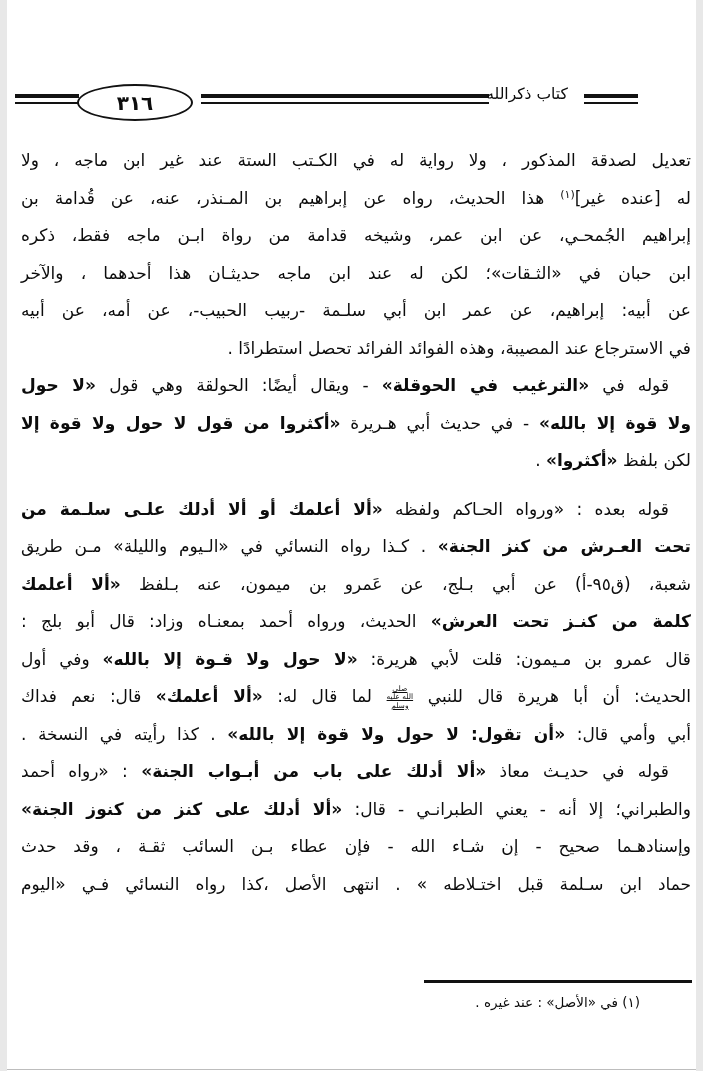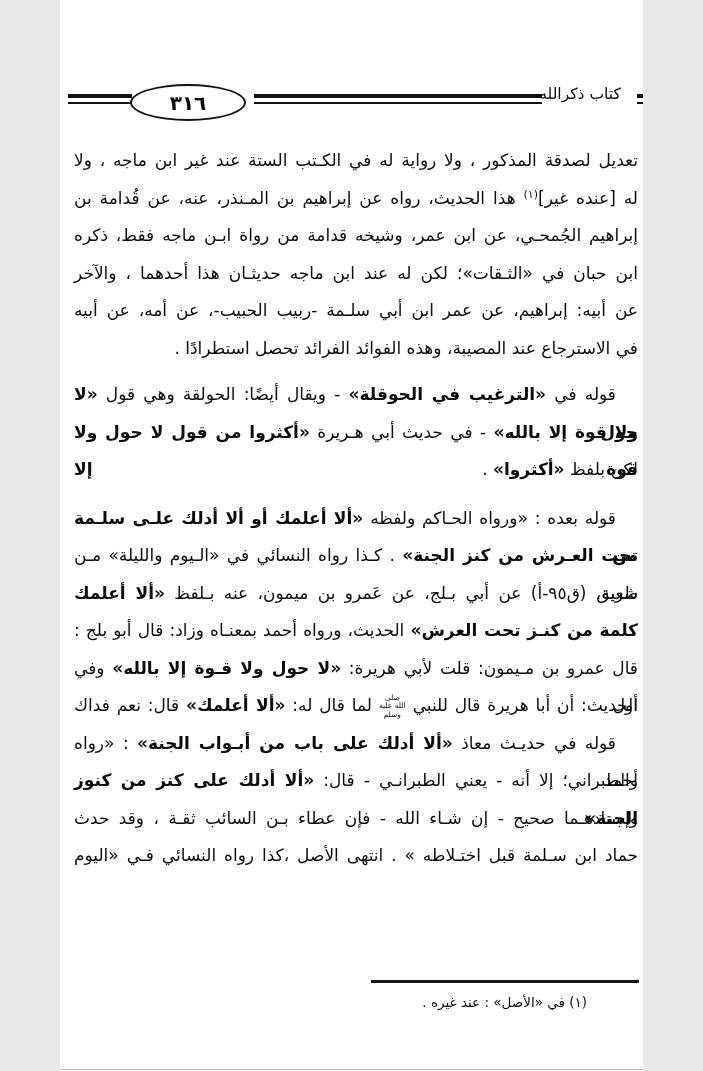--- a/index.html
+++ b/index.html
@@ -1,17 +1,17 @@
 <!DOCTYPE html>
 <html lang="ar" dir="rtl"><head>
 <meta charset="utf-8">
 <style>
   html,body{margin:0;padding:0;background:#e8e8e8;}
   .page{
-    position:relative;width:583px;height:1071px;background:#ffffff;
+    position:relative;width:689px;height:1071px;background:#ffffff;
     font-family:"DejaVu Sans",sans-serif;color:#0c0c0c;overflow:hidden;
     margin:0 auto;direction:rtl;
   }
   
   .dbl-rule{position:absolute;height:4px;border-top:4px solid #121212;border-bottom:2px solid #121212;}
   .rule-left{left:8px;top:94px;width:64px;}
   .rule-main{left:194px;top:94px;width:288px;}
   .rule-right{left:577px;top:94px;width:54px;}
   .oval{
     position:absolute;left:70px;top:84px;width:116px;height:37px;
@@ -24,28 +24,28 @@
     font-weight:normal;font-size:15.5px;white-space:nowrap;direction:rtl;
   }
   
   .body-text{position:absolute;top:142px;right:5px;left:14px;direction:rtl;}
   .line{
     font-size:17px;line-height:37.5px;height:37.5px;
     text-align:justify;text-align-last:justify;
   }
   .line.short{text-align:right;text-align-last:right;}
   .para.indent .line:first-child{text-indent:22px;}
-  .para:nth-child(2){margin-top:9px;}
+  .para:nth-child(2){}
   .para:nth-child(3){margin-top:11px;}
   .para:nth-child(4){}
   .b{font-weight:bold;}
   .sup{font-size:11px;vertical-align:6px;line-height:0;}
   .salawat{
     display:inline-block;width:27px;font-size:7.5px;line-height:1.15;
-    text-align:center;vertical-align:-6px;white-space:normal;text-align-last:center;
+    text-align:center;vertical-align:-6px;white-space:normal;text-align-last:center;text-decoration:underline;
   }
   
   .footnote-rule{position:absolute;top:980px;right:4px;width:268px;border-top:3px solid #121212;}
   .footnote{
     position:absolute;top:989px;right:56px;left:20px;direction:rtl;
     text-align:right;font-size:13.5px;line-height:26px;
   }
   .scan-edge{position:absolute;bottom:1px;left:0;width:100%;border-top:1.5px solid #bdbdbd;}
 </style>
 </head>
@@ -77,20 +77,21 @@
         <div class="line"><span class="b">ولا قوة إلا بالله»</span><span> - في حديث أبي هـريرة </span><span class="b">«أكثروا من قول لا حول ولا قوة إلا</span></div>
         <div class="line short"><span>لكن بلفظ </span><span class="b">«أكثروا»</span><span> .</span></div>
       </div>
       <div class="para indent">
         <div class="line"><span>قوله بعده : «ورواه الحـاكم ولفظه </span><span class="b">«ألا أعلمك أو ألا أدلك علـى سلـمة من</span></div>
         <div class="line"><span class="b">تحت العـرش من كنز الجنة»</span><span> . كـذا رواه النسائي في «الـيوم والليلة» مـن طريق</span></div>
         <div class="line"><span>شعبة، (ق٩٥-أ) عن أبي بـلج، عن عَمرو بن ميمون، عنه بـلفظ </span><span class="b">«ألا أعلمك</span></div>
         <div class="line"><span class="b">كلمة من كنـز تحت العرش»</span><span> الحديث، ورواه أحمد بمعنـاه وزاد: قال أبو بلج :</span></div>
         <div class="line"><span>قال عمرو بن مـيمون: قلت لأبي هريرة: </span><span class="b">«لا حول ولا قـوة إلا بالله»</span><span> وفي أول</span></div>
         <div class="line"><span>الحديث: أن أبا هريرة قال للنبي </span><span class="salawat">صلى الله عليه وسلم</span><span> لما قال له: </span><span class="b">«ألا أعلمك»</span><span> قال: نعم فداك</span></div>
+        <div class="line"><span>أبي وأمي قال: </span><span class="b">«أن تقول: لا حول ولا قوة إلا بالله»</span><span> . كذا رأيته في النسخة .</span></div>
       </div>
       <div class="para indent">
         <div class="line"><span>قوله في حديـث معاذ </span><span class="b">«ألا أدلك على باب من أبـواب الجنة»</span><span> : «رواه أحمد</span></div>
         <div class="line"><span>والطبراني؛ إلا أنه - يعني الطبرانـي - قال: </span><span class="b">«ألا أدلك على كنز من كنوز الجنة»</span></div>
         <div class="line"><span>وإسنادهـما صحيح - إن شـاء الله - فإن عطاء بـن السائب ثقـة ، وقد حدث</span></div>
         <div class="line"><span>حماد ابن سـلمة قبل اختـلاطه » . انتهى الأصل ،كذا رواه النسائي فـي «اليوم</span></div>
       </div>
     </div>
 
   <div class="footnote-rule"></div>

